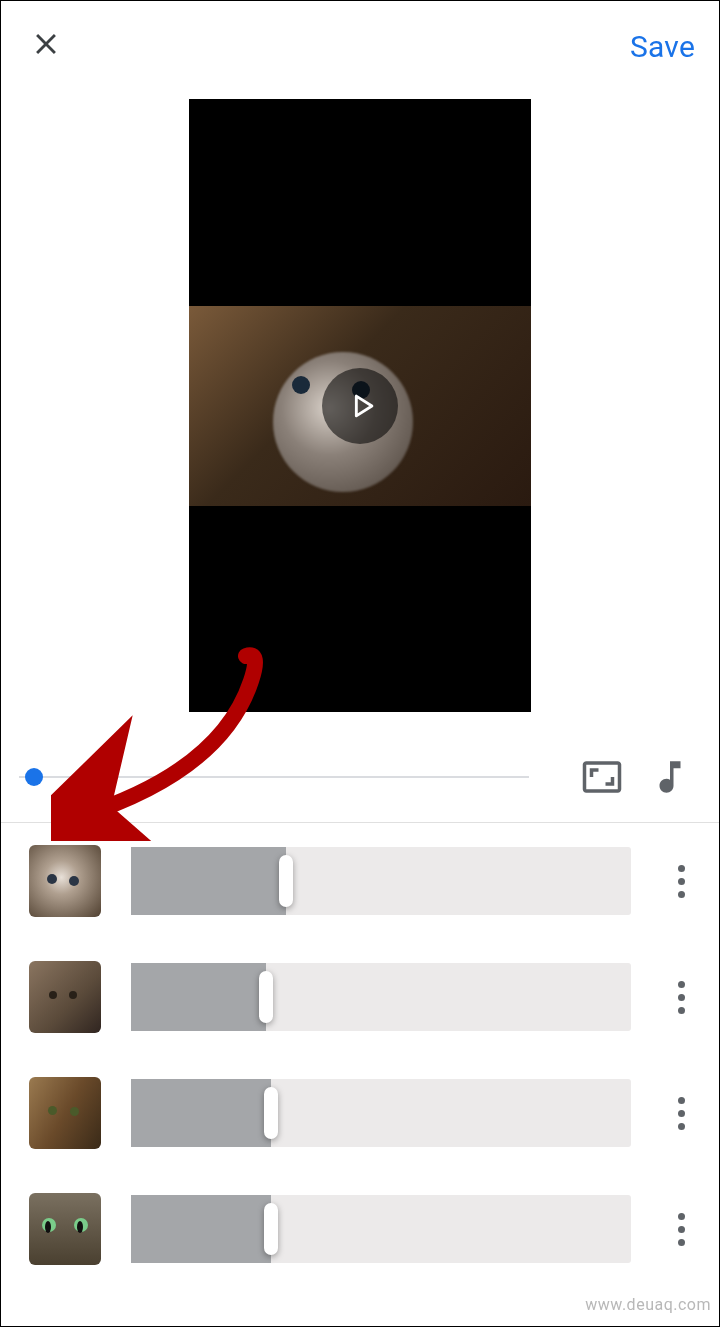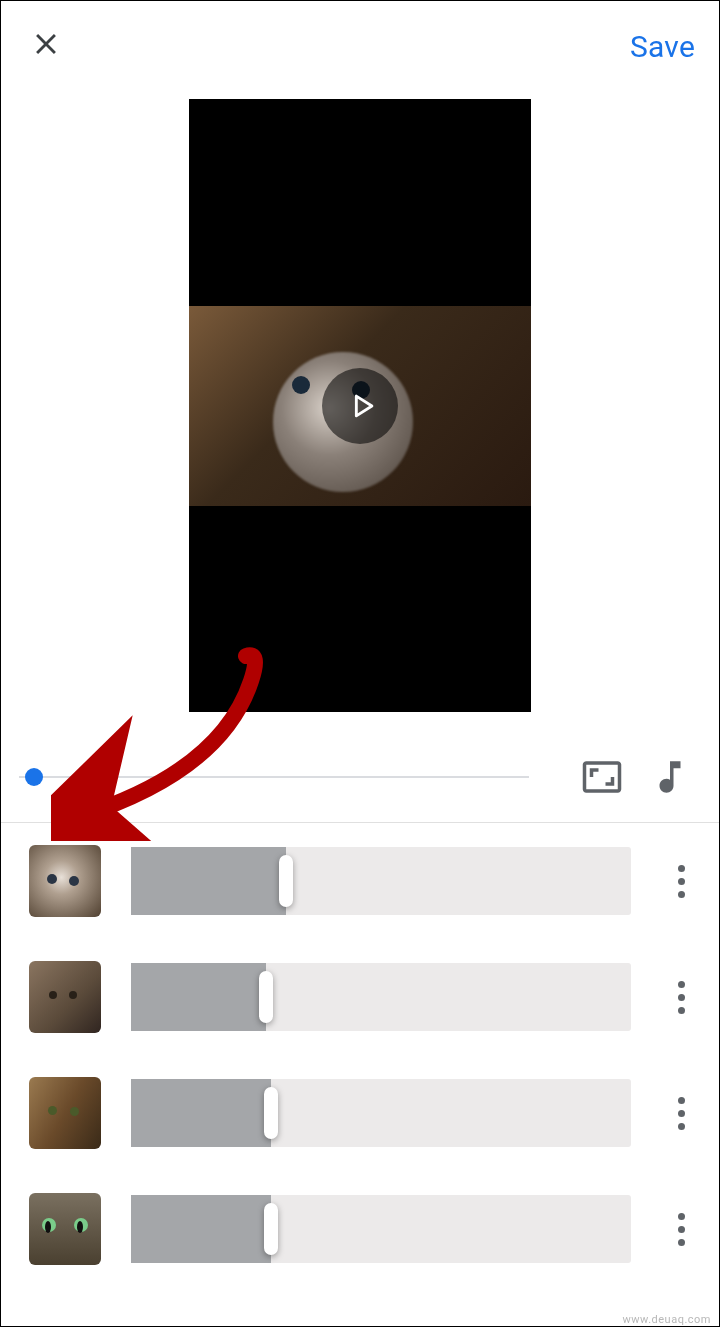--- a/index.html
+++ b/index.html
@@ -184,23 +184,23 @@
       position: absolute;
       left: 50px;
       top: 640px;
       width: 240px;
       height: 200px;
       pointer-events: none;
       z-index: 10;
     }
     .watermark {
       position: absolute;
-      bottom: 0;
+      bottom: 12px;
       right: 8px;
-      font-size: 11px;
+      font-size: 16px;
       color: #b8b8b8;
       letter-spacing: 0.5px;
     }
   </style>
 </head>
 <body>
 
 <div class="header">
   <div class="close-icon">
     <svg viewBox="0 0 24 24">

